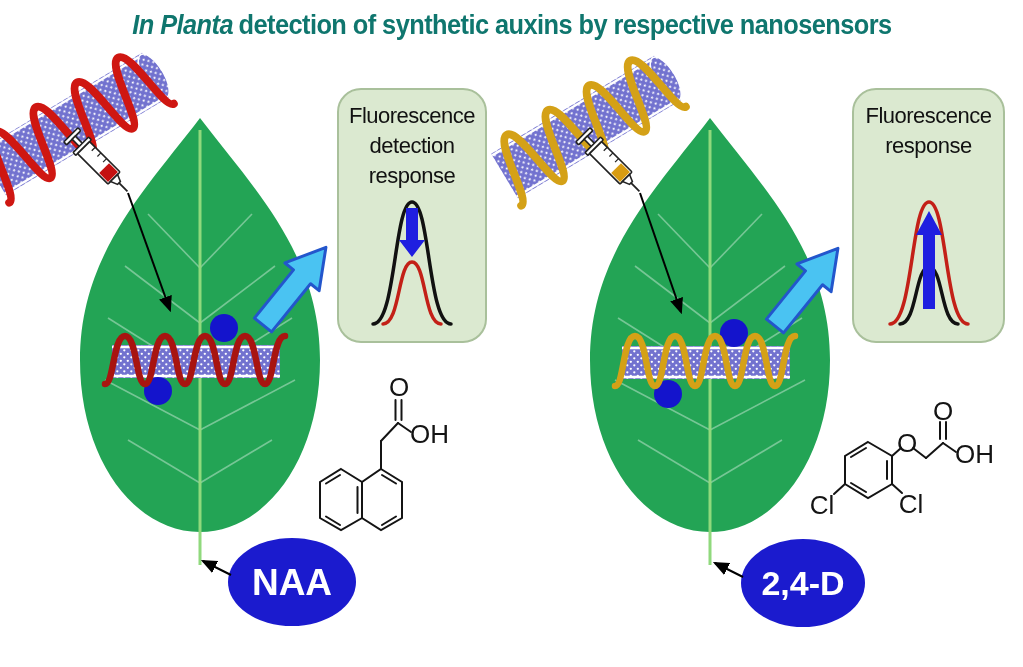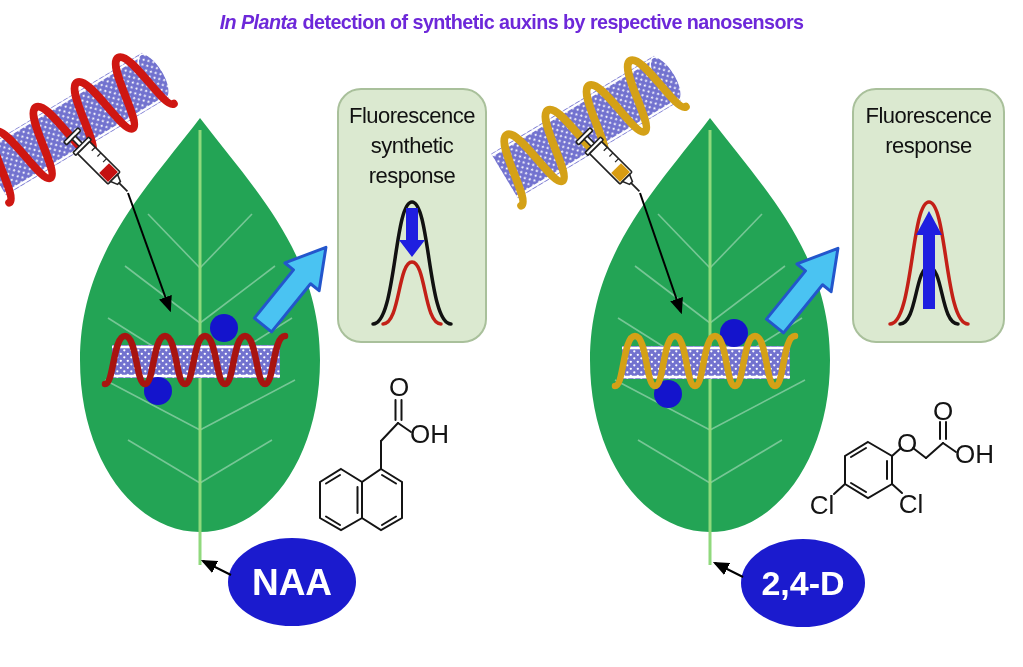--- a/index.html
+++ b/index.html
@@ -3,21 +3,21 @@
 <meta charset="utf-8">
 <style>
   html,body{margin:0;padding:0;}
   body{
     width:1023px;height:667px;position:relative;overflow:hidden;
     background:#ffffff;font-family:"Liberation Sans",sans-serif;
   }
   .canvas{position:absolute;inset:0;}
   .figure-title{
     position:absolute;top:10px;left:0;width:1023px;text-align:center;
-    font-size:21px;font-weight:bold;color:#6d28d9;letter-spacing:-0.6px;
+    font-size:27px;font-weight:bold;color:#0f766e;letter-spacing:-0.6px;
   }
   .figure-title .inner{display:inline-block;transform:scaleX(.94);transform-origin:center;}
   .figure-title em{font-style:italic;margin-right:6px;}
   svg.stage{position:absolute;left:0;top:0;}
   .response-box{
     position:absolute;top:88px;height:255px;
     background:var(--c-box_bg);border:2px solid var(--c-box_border);
     border-radius:24px;box-sizing:border-box;
   }
   .response-box.left{left:337px;width:150px;}
@@ -210,21 +210,21 @@
 
   <div class="figure-title">
     <span class="inner">
       <em>In Planta</em><span>detection of synthetic auxins by respective nanosensors</span>
     </span>
   </div>
 
   <div class="response-box left">
     <div class="box-text">
       <div>Fluorescence</div>
-      <div>synthetic</div>
+      <div>detection</div>
       <div>response</div>
     </div>
     <svg class="peaks" width="150" height="140" viewBox="0 0 150 140">
       <path class="curve black" d="M36,128 C59,128 57,6 75,6 C93,6 91,128 114,128"></path>
       <path class="curve red" d="M46,128 C63,128 61,66 75,66 C89,66 87,128 104,128"></path>
       <polygon class="delta-arrow" points="69,12 81,12 81,44 88,44 75,61 62,44 69,44"></polygon>
     </svg>
   </div>
 
   <div class="response-box right">

